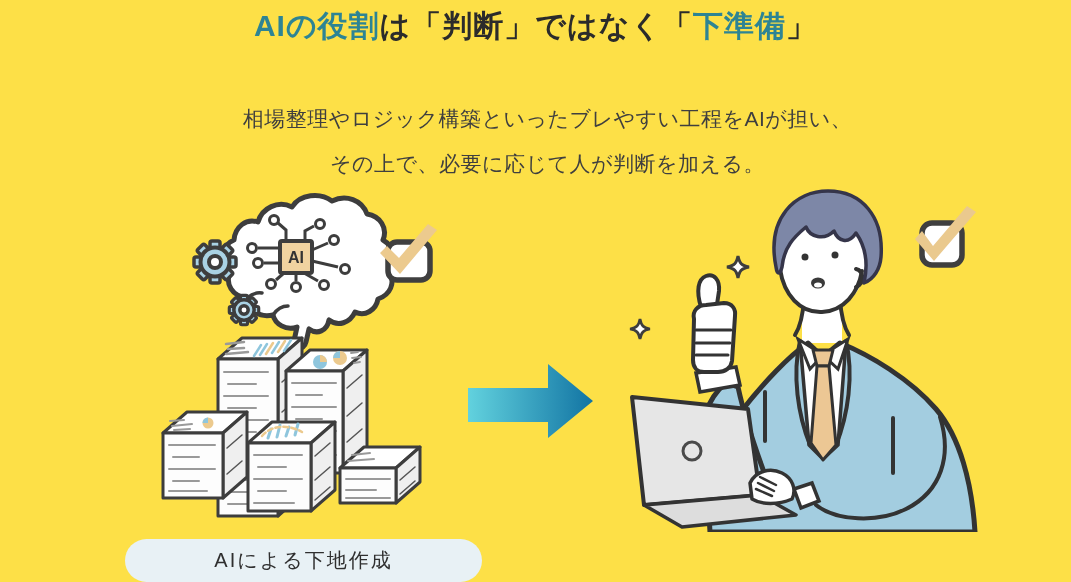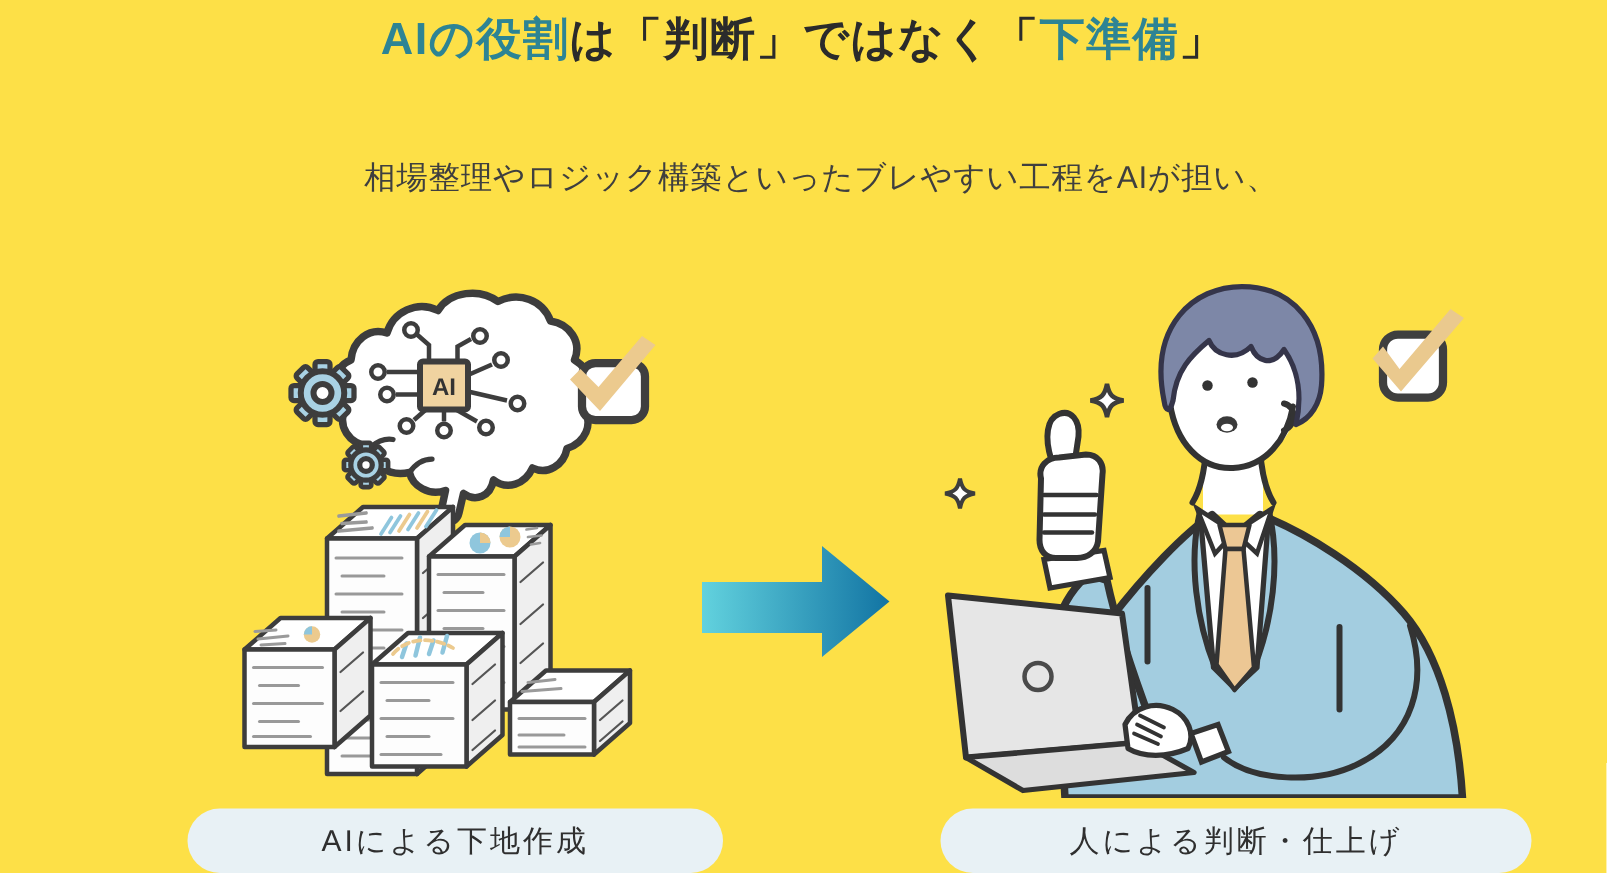--- a/index.html
+++ b/index.html
@@ -22,20 +22,21 @@
 <body>
 
 <div id="canvas">
 
   <h1 class="title">
     <span class="accent">AIの役割</span><span>は「判断」ではなく「</span><span class="accent">下準備</span><span>」</span>
   </h1>
 
   <p class="subtitle">
     <span>相場整理やロジック構築といったブレやすい工程をAIが担い、</span><br>
+    <span>その上で、必要に応じて人が判断を加える。</span>
   </p>
 
   <svg class="illus" style="left:148px;top:186px;" width="318" height="348" viewBox="0 0 318 348">
 
     <g>
       <path d="M110,36 C114,22 130,14 144,21 C152,8 172,6 184,15 C198,8 214,14 219,28
                C232,30 240,42 235,54 C247,61 249,76 241,86 C248,97 242,109 230,113
                C228,124 217,131 207,126 C202,137 190,141 181,134 C179,145 169,149 161,143
                L158,156 C156,165 144,164 146,155 L149,141 C138,145 127,138 125,129
                C111,132 99,124 99,112 C84,110 77,98 82,86 C71,77 73,59 86,54
@@ -336,17 +337,14 @@
 
     <g>
       <rect x="324" y="40" width="40" height="42" rx="10" fill="#ffffff" stroke="#3f3f3f" stroke-width="5.5"></rect>
       <path d="M317,56 L336,78 L378,29 L369,23 L335,63 L324,48 Z" fill="#eac98e"></path>
     </g>
   </svg>
 
   <div class="pill pill-left">
     <span>AIによる下地作成</span>
   </div>
-  <div class="pill pill-right">
-    <span>人による判断・仕上げ</span>
-  </div>
 
 </div>
 
 </body></html>

